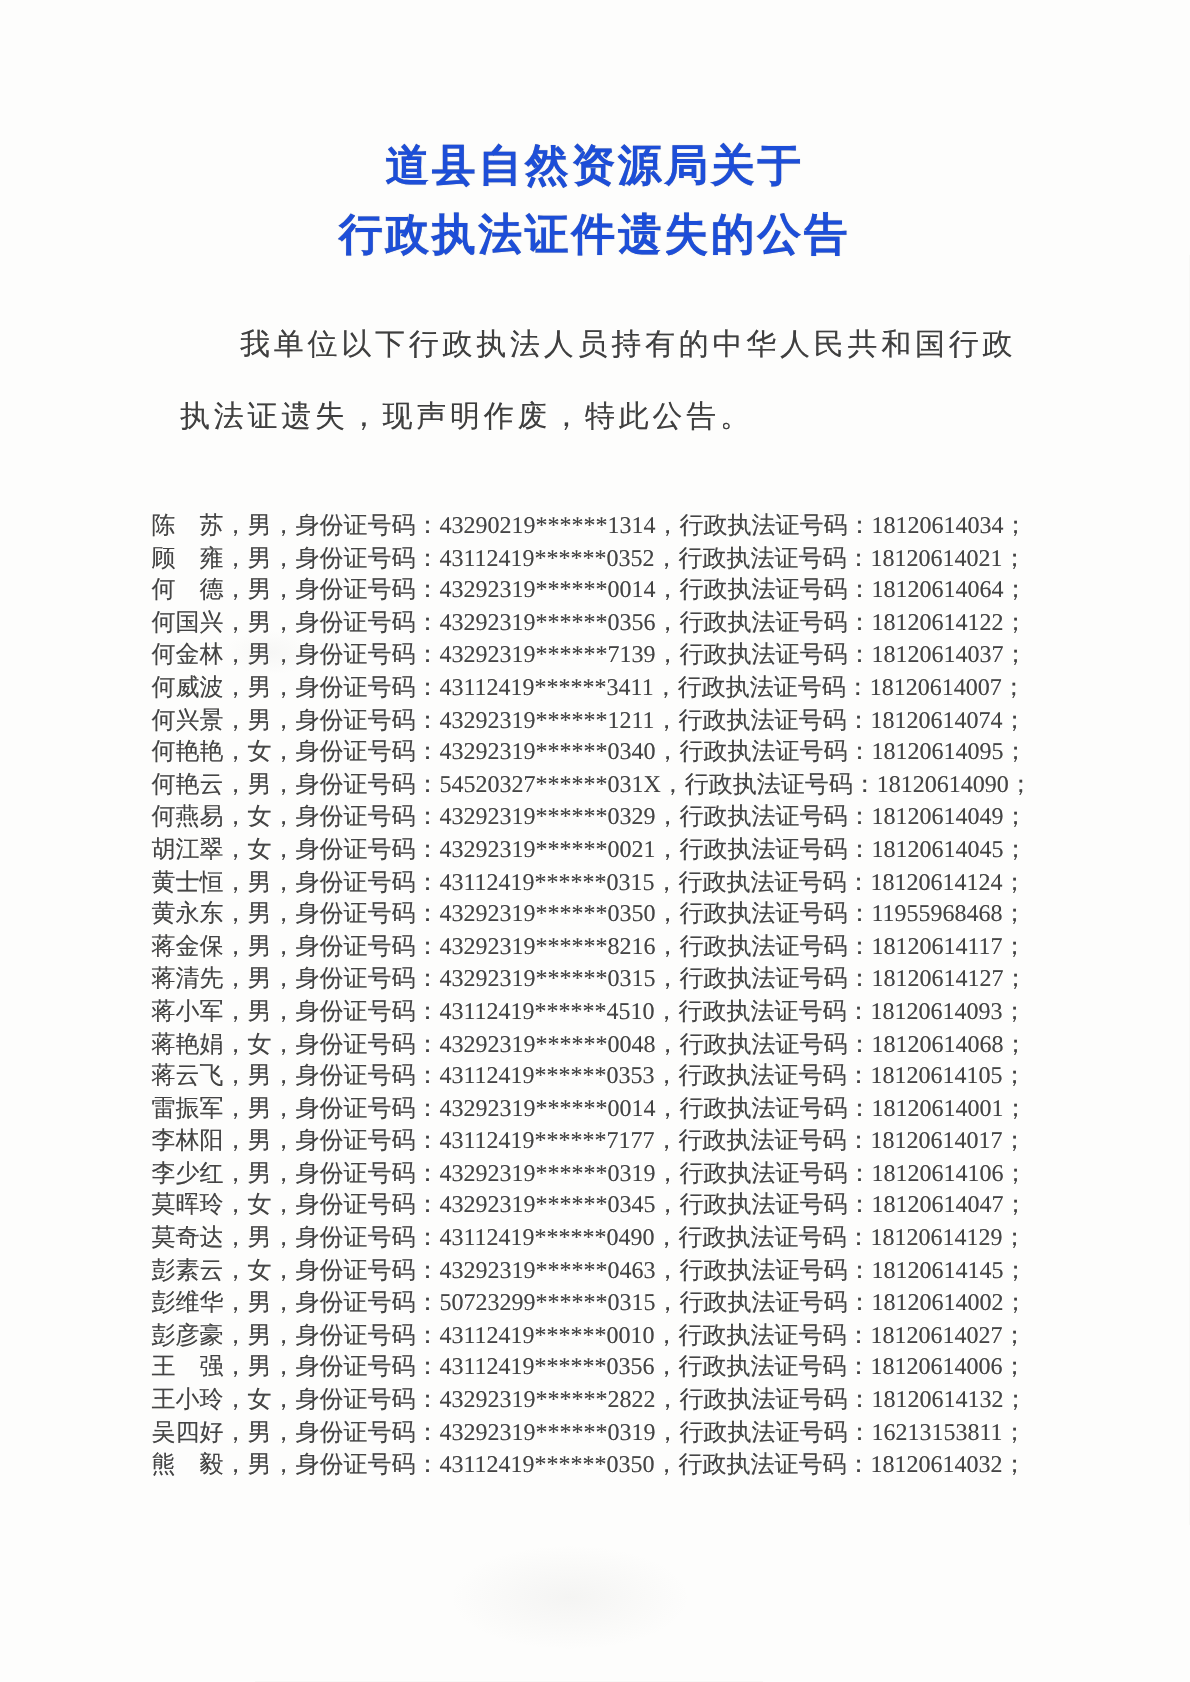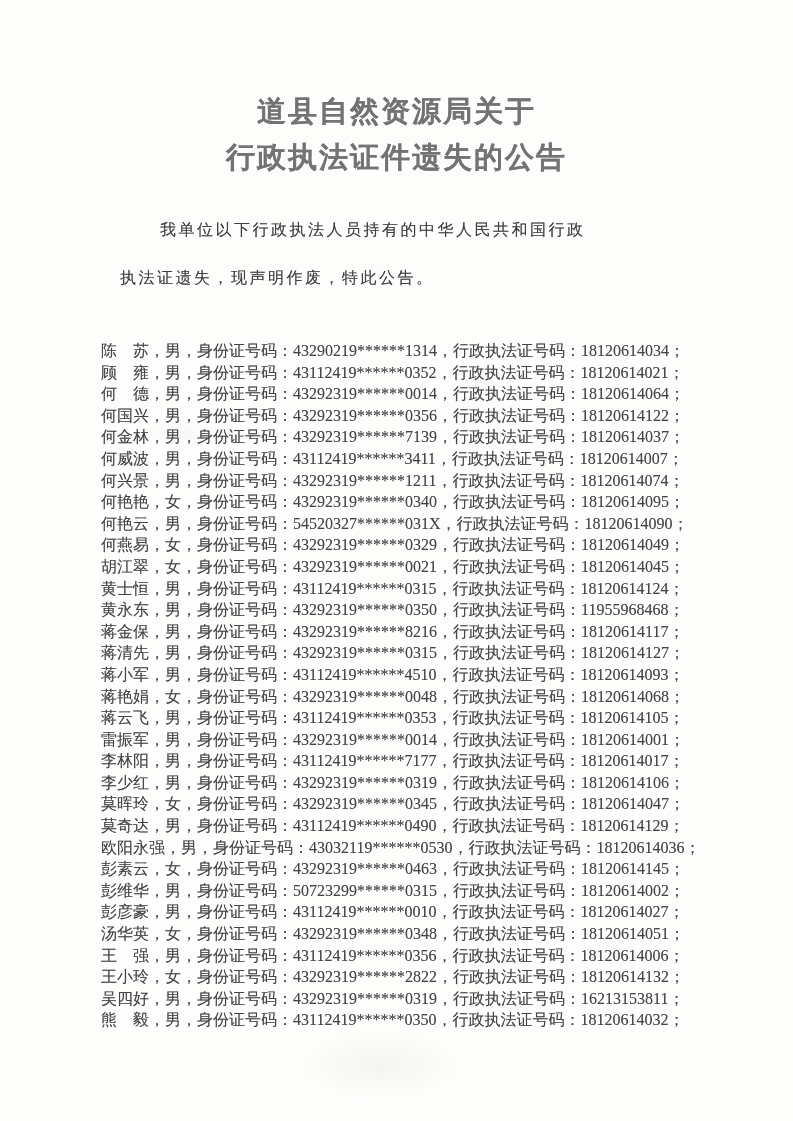--- a/index.html
+++ b/index.html
@@ -18,26 +18,26 @@
     overflow: hidden;
     font-family: "Liberation Serif", "DejaVu Serif", serif;
     color: #454545;
   }
   .title-block {
     text-align: center;
     font-size: 29px;
     line-height: 46px;
     font-weight: 700;
     letter-spacing: 2px;
-    color: #737373;
+    color: #1d4ed8;
     text-shadow: 0 0 0.5px rgba(52,52,52,0.55);
   }
   .intro-block {
     margin: 26px 90px 0 120px;
-    font-size: 16px;
+    font-size: 20px;
     line-height: 48px;
     letter-spacing: 2.5px;
     color: #3f3f3f;
     text-shadow: 0 0 0.4px rgba(63,63,63,0.45);
   }
   .intro-line.indent {
     text-indent: 40px;
   }
   .people-list {
     margin: 38px 40px 0 101px;
@@ -96,25 +96,23 @@
       <div class="person-row">蒋金保，男，身份证号码：43292319******8216，行政执法证号码：18120614117；</div>
       <div class="person-row">蒋清先，男，身份证号码：43292319******0315，行政执法证号码：18120614127；</div>
       <div class="person-row">蒋小军，男，身份证号码：43112419******4510，行政执法证号码：18120614093；</div>
       <div class="person-row">蒋艳娟，女，身份证号码：43292319******0048，行政执法证号码：18120614068；</div>
       <div class="person-row">蒋云飞，男，身份证号码：43112419******0353，行政执法证号码：18120614105；</div>
       <div class="person-row">雷振军，男，身份证号码：43292319******0014，行政执法证号码：18120614001；</div>
       <div class="person-row">李林阳，男，身份证号码：43112419******7177，行政执法证号码：18120614017；</div>
       <div class="person-row">李少红，男，身份证号码：43292319******0319，行政执法证号码：18120614106；</div>
       <div class="person-row">莫晖玲，女，身份证号码：43292319******0345，行政执法证号码：18120614047；</div>
       <div class="person-row">莫奇达，男，身份证号码：43112419******0490，行政执法证号码：18120614129；</div>
-      <div class="person-row">欧阳永强，男，身份证号码：43032119******0530，行政执法证号码：18120614036；</div>
       <div class="person-row">彭素云，女，身份证号码：43292319******0463，行政执法证号码：18120614145；</div>
       <div class="person-row">彭维华，男，身份证号码：50723299******0315，行政执法证号码：18120614002；</div>
       <div class="person-row">彭彦豪，男，身份证号码：43112419******0010，行政执法证号码：18120614027；</div>
-      <div class="person-row">汤华英，女，身份证号码：43292319******0348，行政执法证号码：18120614051；</div>
       <div class="person-row">王　强，男，身份证号码：43112419******0356，行政执法证号码：18120614006；</div>
       <div class="person-row">王小玲，女，身份证号码：43292319******2822，行政执法证号码：18120614132；</div>
       <div class="person-row">吴四好，男，身份证号码：43292319******0319，行政执法证号码：16213153811；</div>
       <div class="person-row">熊　毅，男，身份证号码：43112419******0350，行政执法证号码：18120614032；</div>
     </div>
 
   <div class="smudge smudge-a"></div>
   <div class="smudge smudge-b"></div>
 
 </div>

